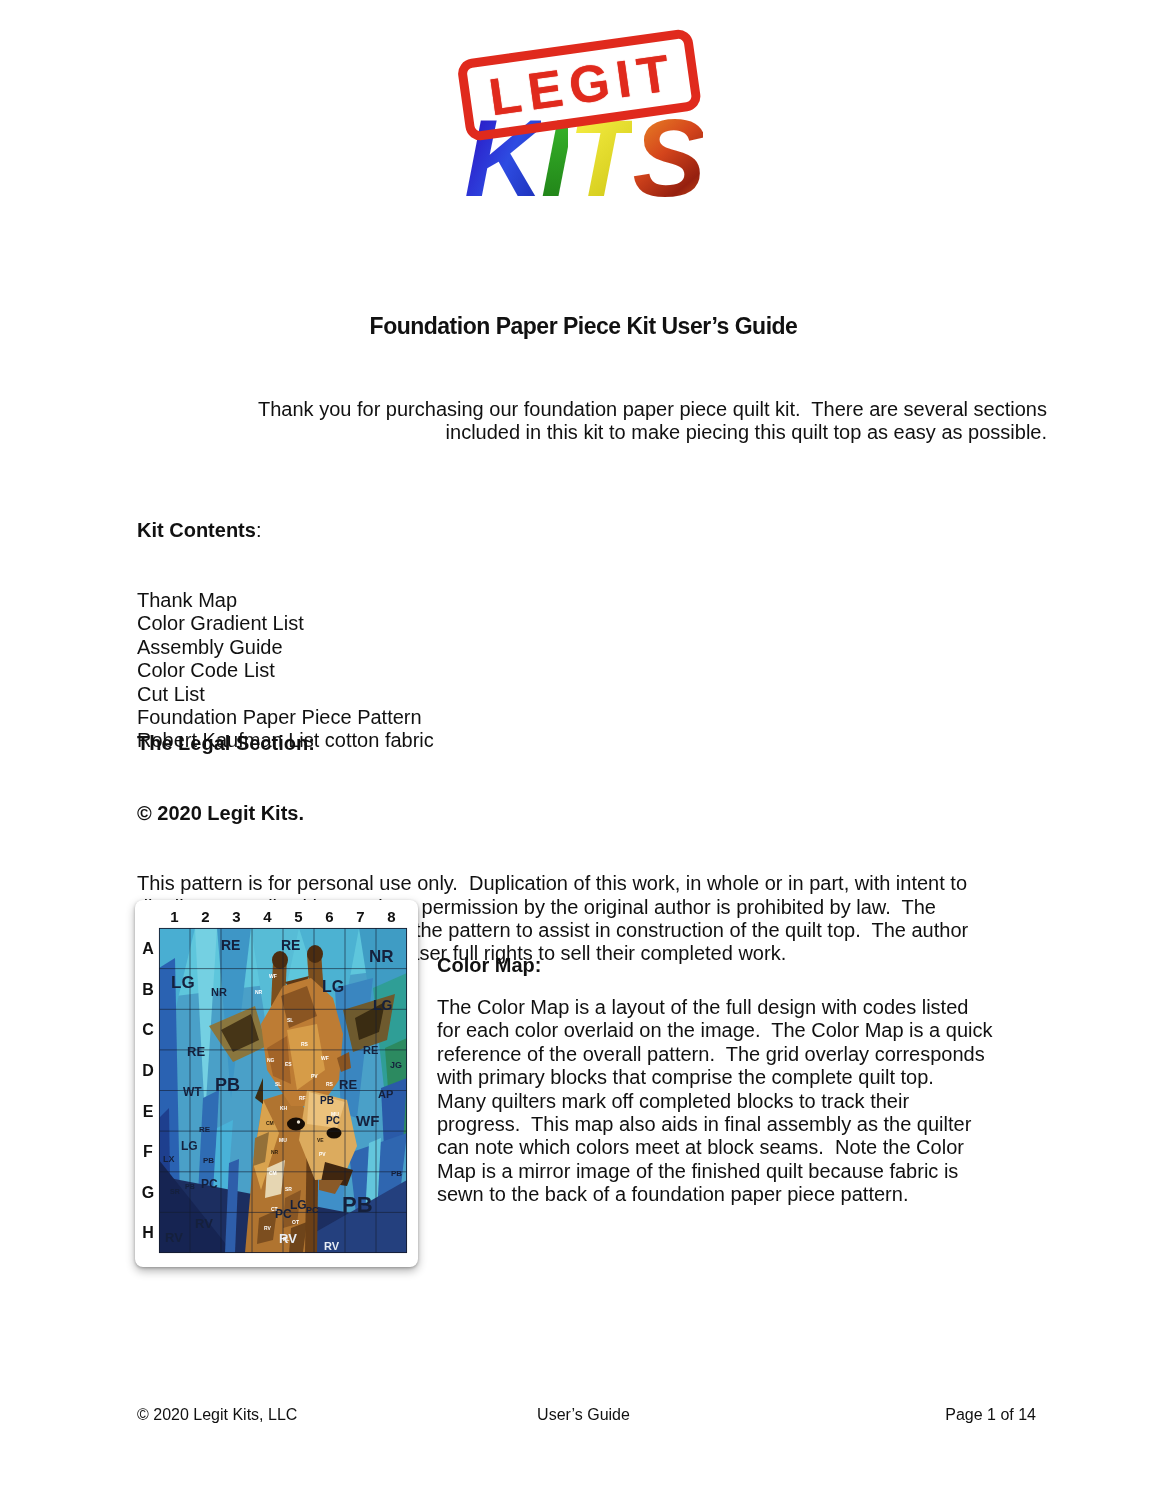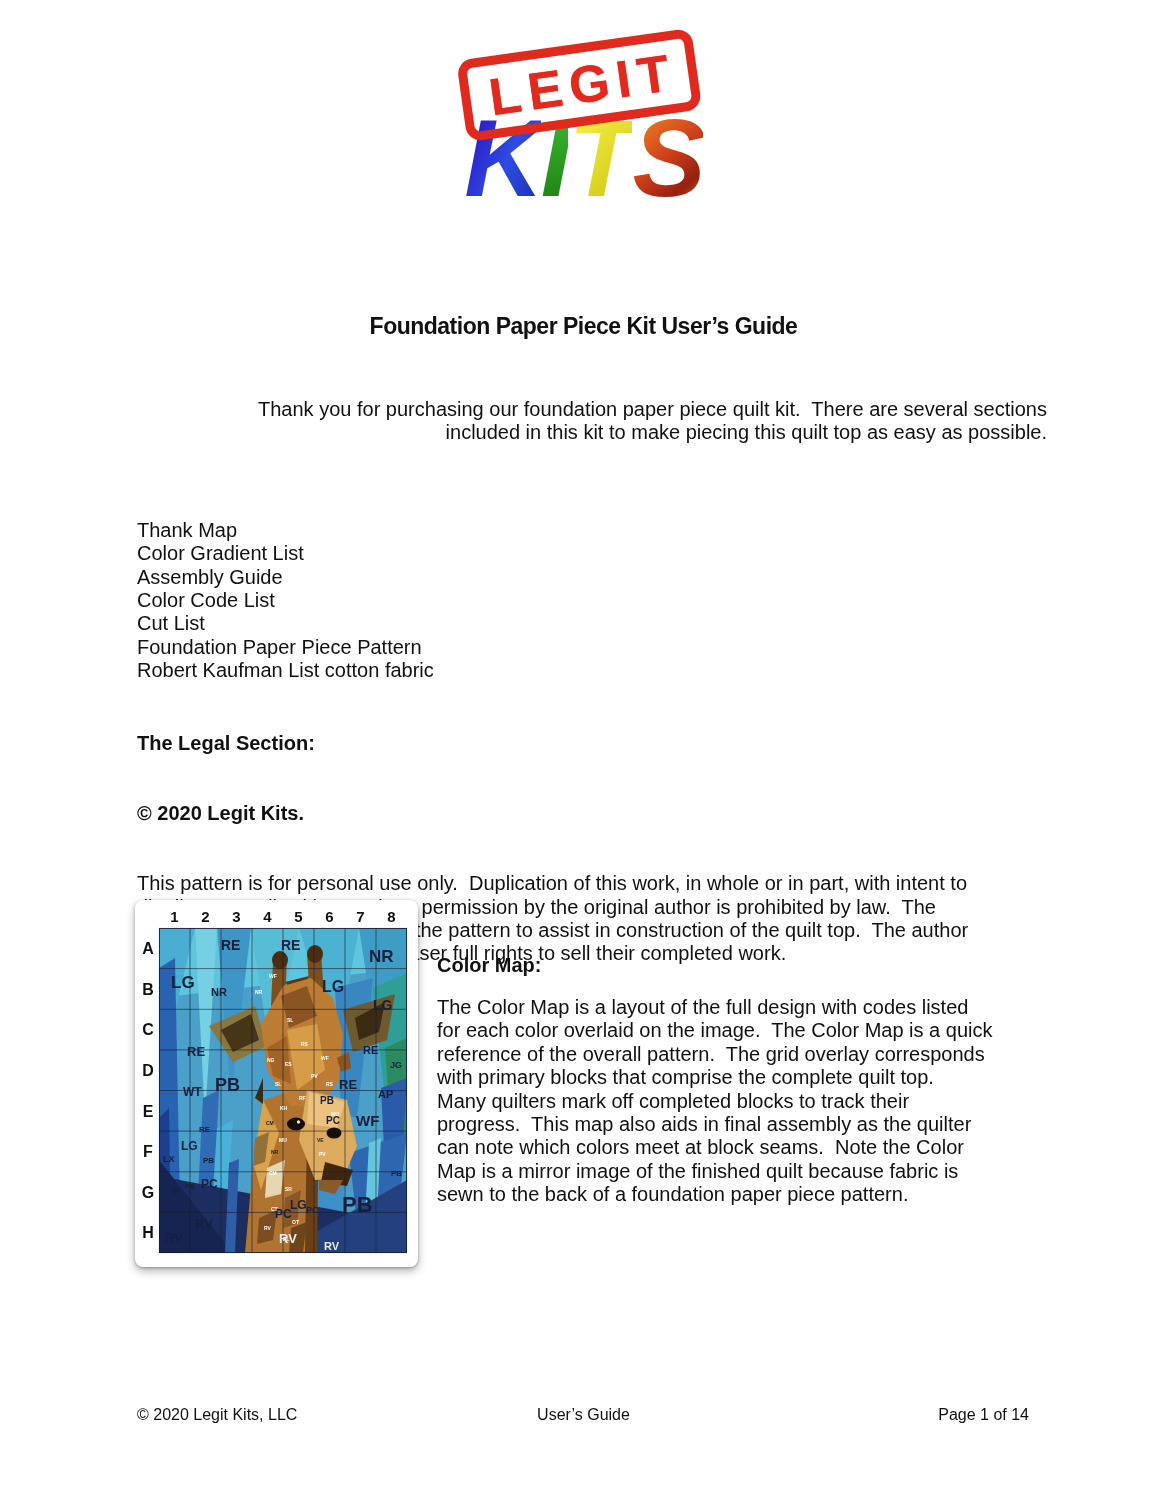--- a/index.html
+++ b/index.html
@@ -34,40 +34,41 @@
 
   
   #map-card{position:absolute;top:900px;left:135px;width:283px;height:367px;
             background:#fff;border-radius:8px;box-shadow:0 4px 10px rgba(0,0,0,0.30),0 1px 3px rgba(0,0,0,0.25);}
   #map-svg{display:block;}
 
   
   .foot{position:absolute;top:1406px;font-size:16px;}
   #foot-left{left:137px;}
   #foot-center{left:0;width:100%;text-align:center;}
-  #foot-right{right:138px;margin-left:44px;}
+  #foot-right{right:131px;margin-left:44px;}
 </style>
 </head>
 <body>
 
 <div id="page">
 
   <div id="logo">
     <div id="stamp">
       <span>LEGIT</span>
     </div>
     <div id="brand"><span class="kletter l0">K</span><span class="kletter l1">I</span><span class="kletter l2">T</span><span class="kletter l3">S</span></div>
   </div>
 
   <div id="title">Foundation Paper Piece Kit User’s Guide</div>
 
   <div id="intro" class="para">Thank you for purchasing our foundation paper piece quilt kit.  There are several sections
 included in this kit to make piecing this quilt top as easy as possible.</div>
 
   <div id="kit" class="para">
+    <div><span class="bold">Kit Contents</span><span>:</span></div>
     <div id="kit-list"><div>Thank Map</div><div>Color Gradient List</div><div>Assembly Guide</div><div>Color Code List</div><div>Cut List</div><div>Foundation Paper Piece Pattern</div><div>Robert Kaufman List cotton fabric</div></div>
   </div>
 
   <div id="legal" class="para">
     <div class="bold">The Legal Section:</div>
     <div class="bold">© 2020 Legit Kits.</div>
     <div>This pattern is for personal use only.  Duplication of this work, in whole or in part, with intent to
 distribute or sell, without written permission by the original author is prohibited by law.  The
 purchaser may make copies of the pattern to assist in construction of the quilt top.  The author
 of this pattern grants the purchaser full rights to sell their completed work.</div>

